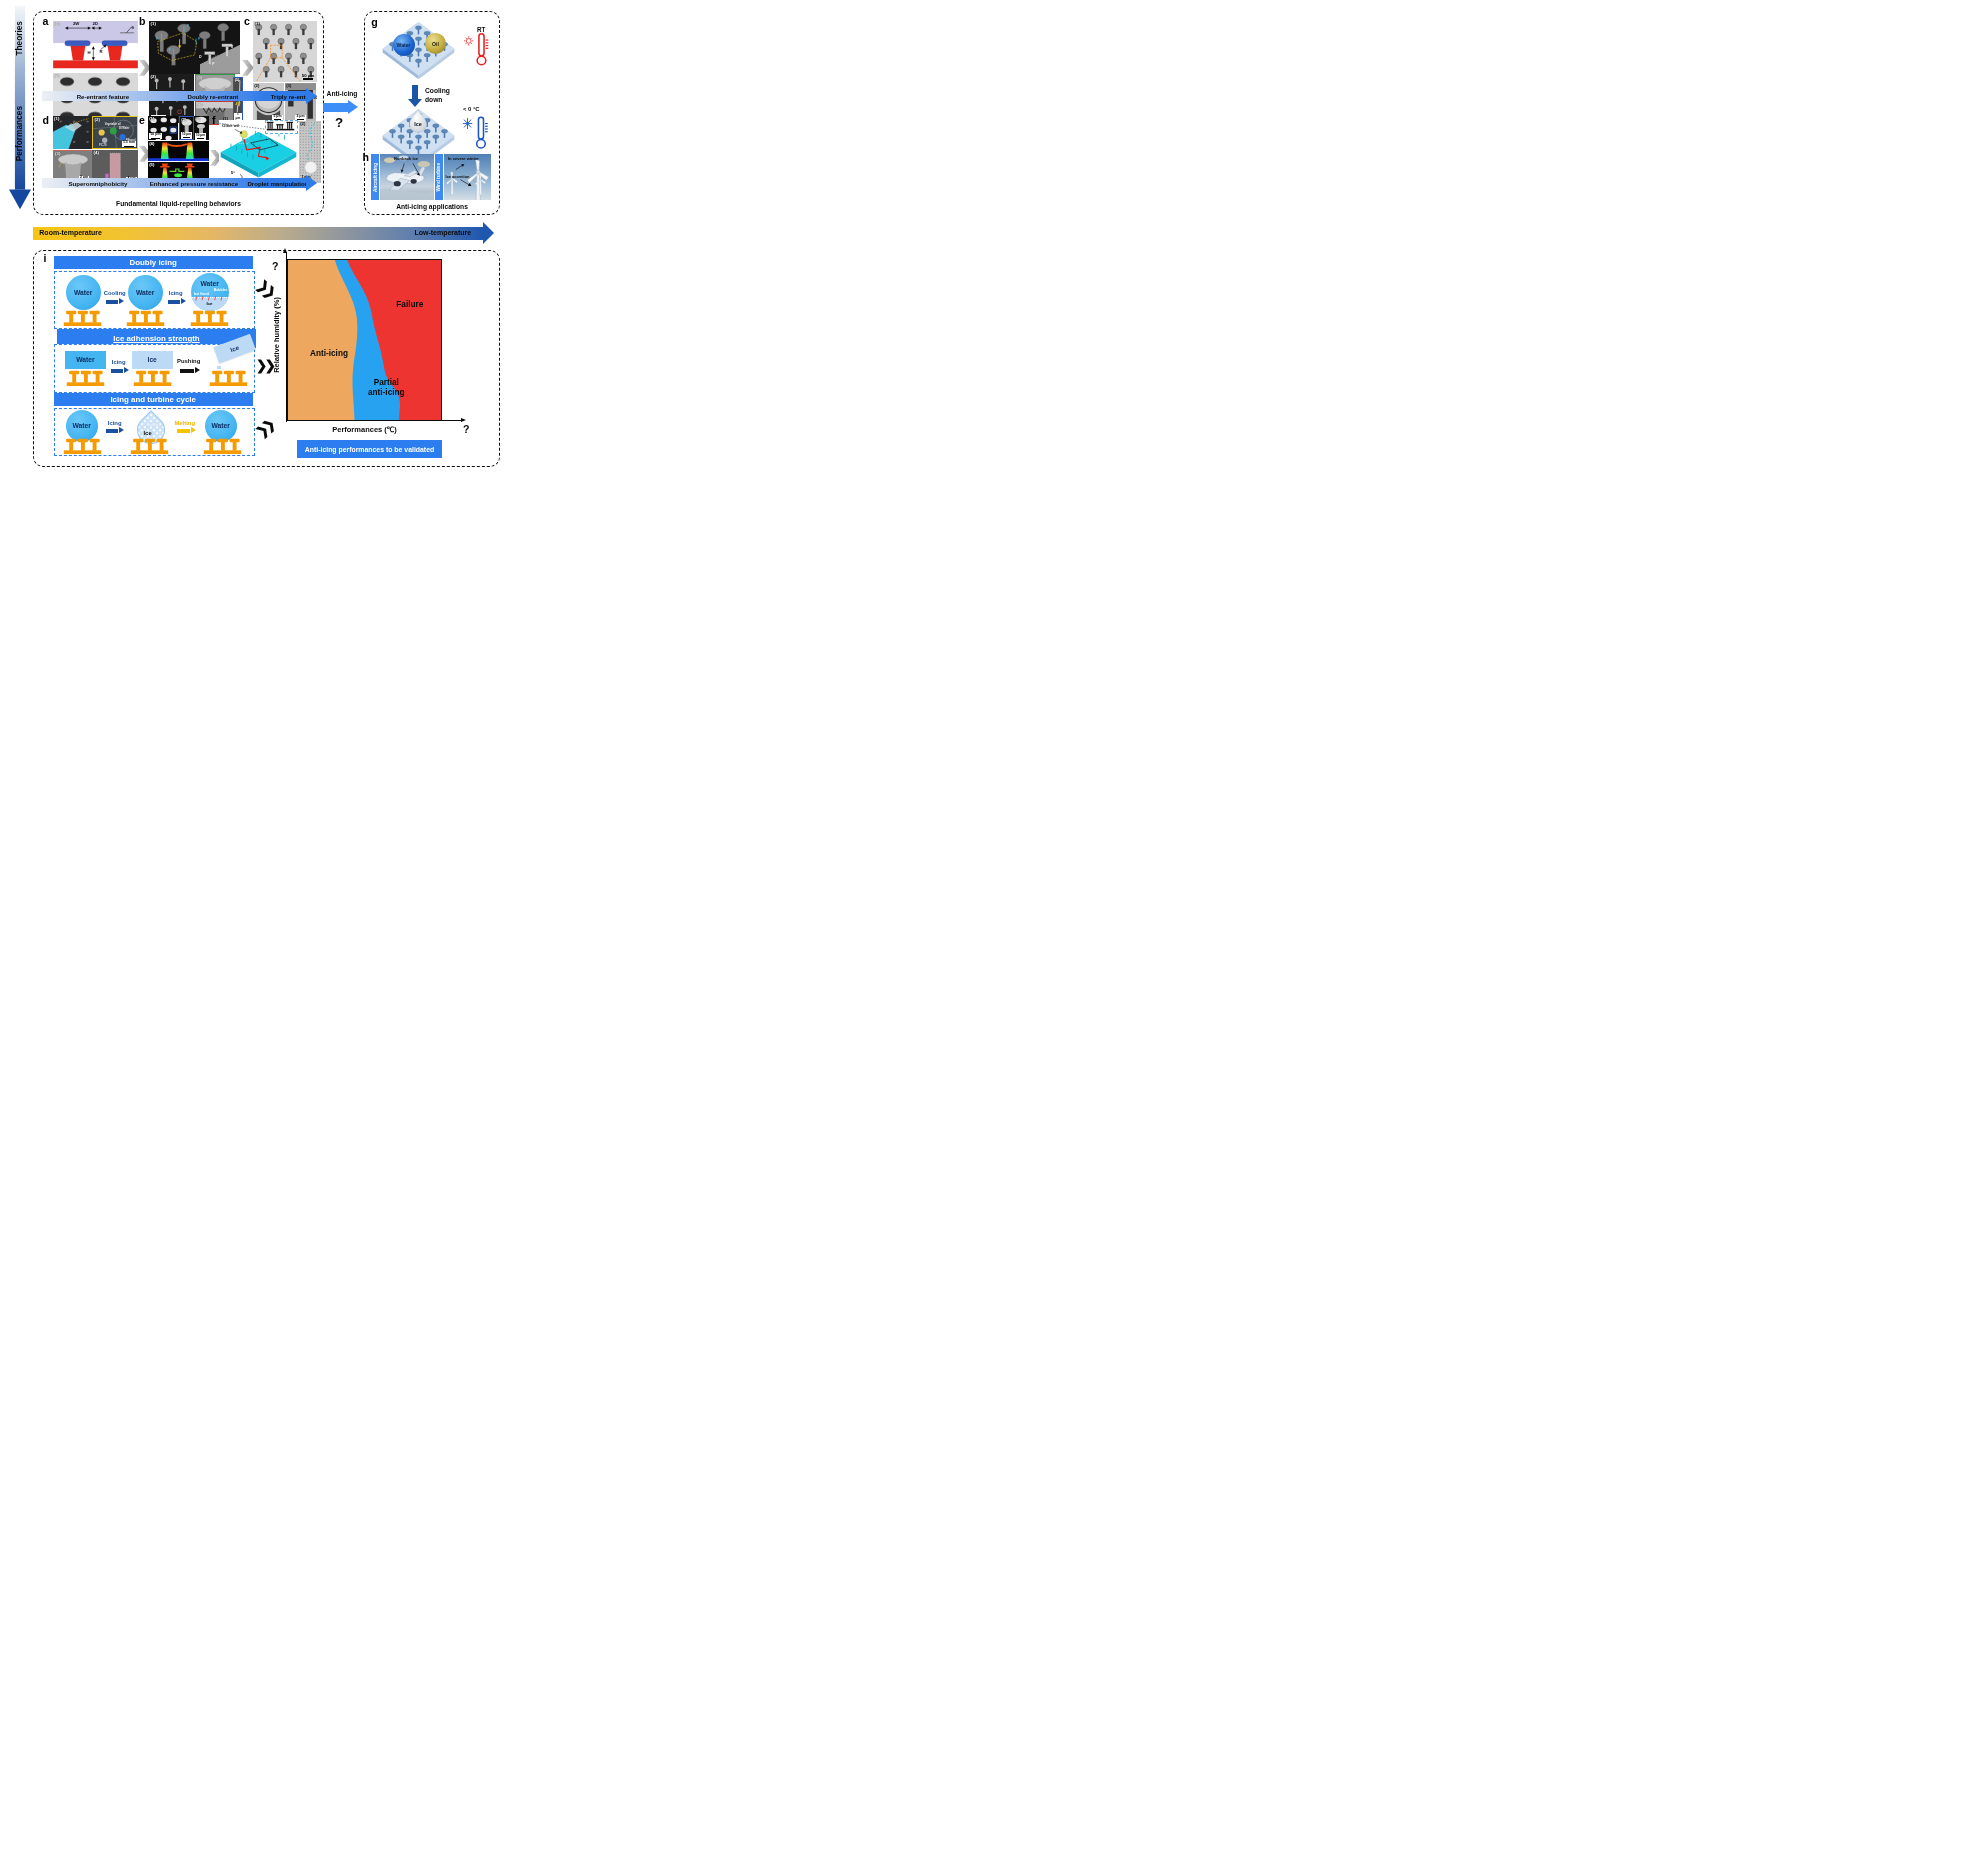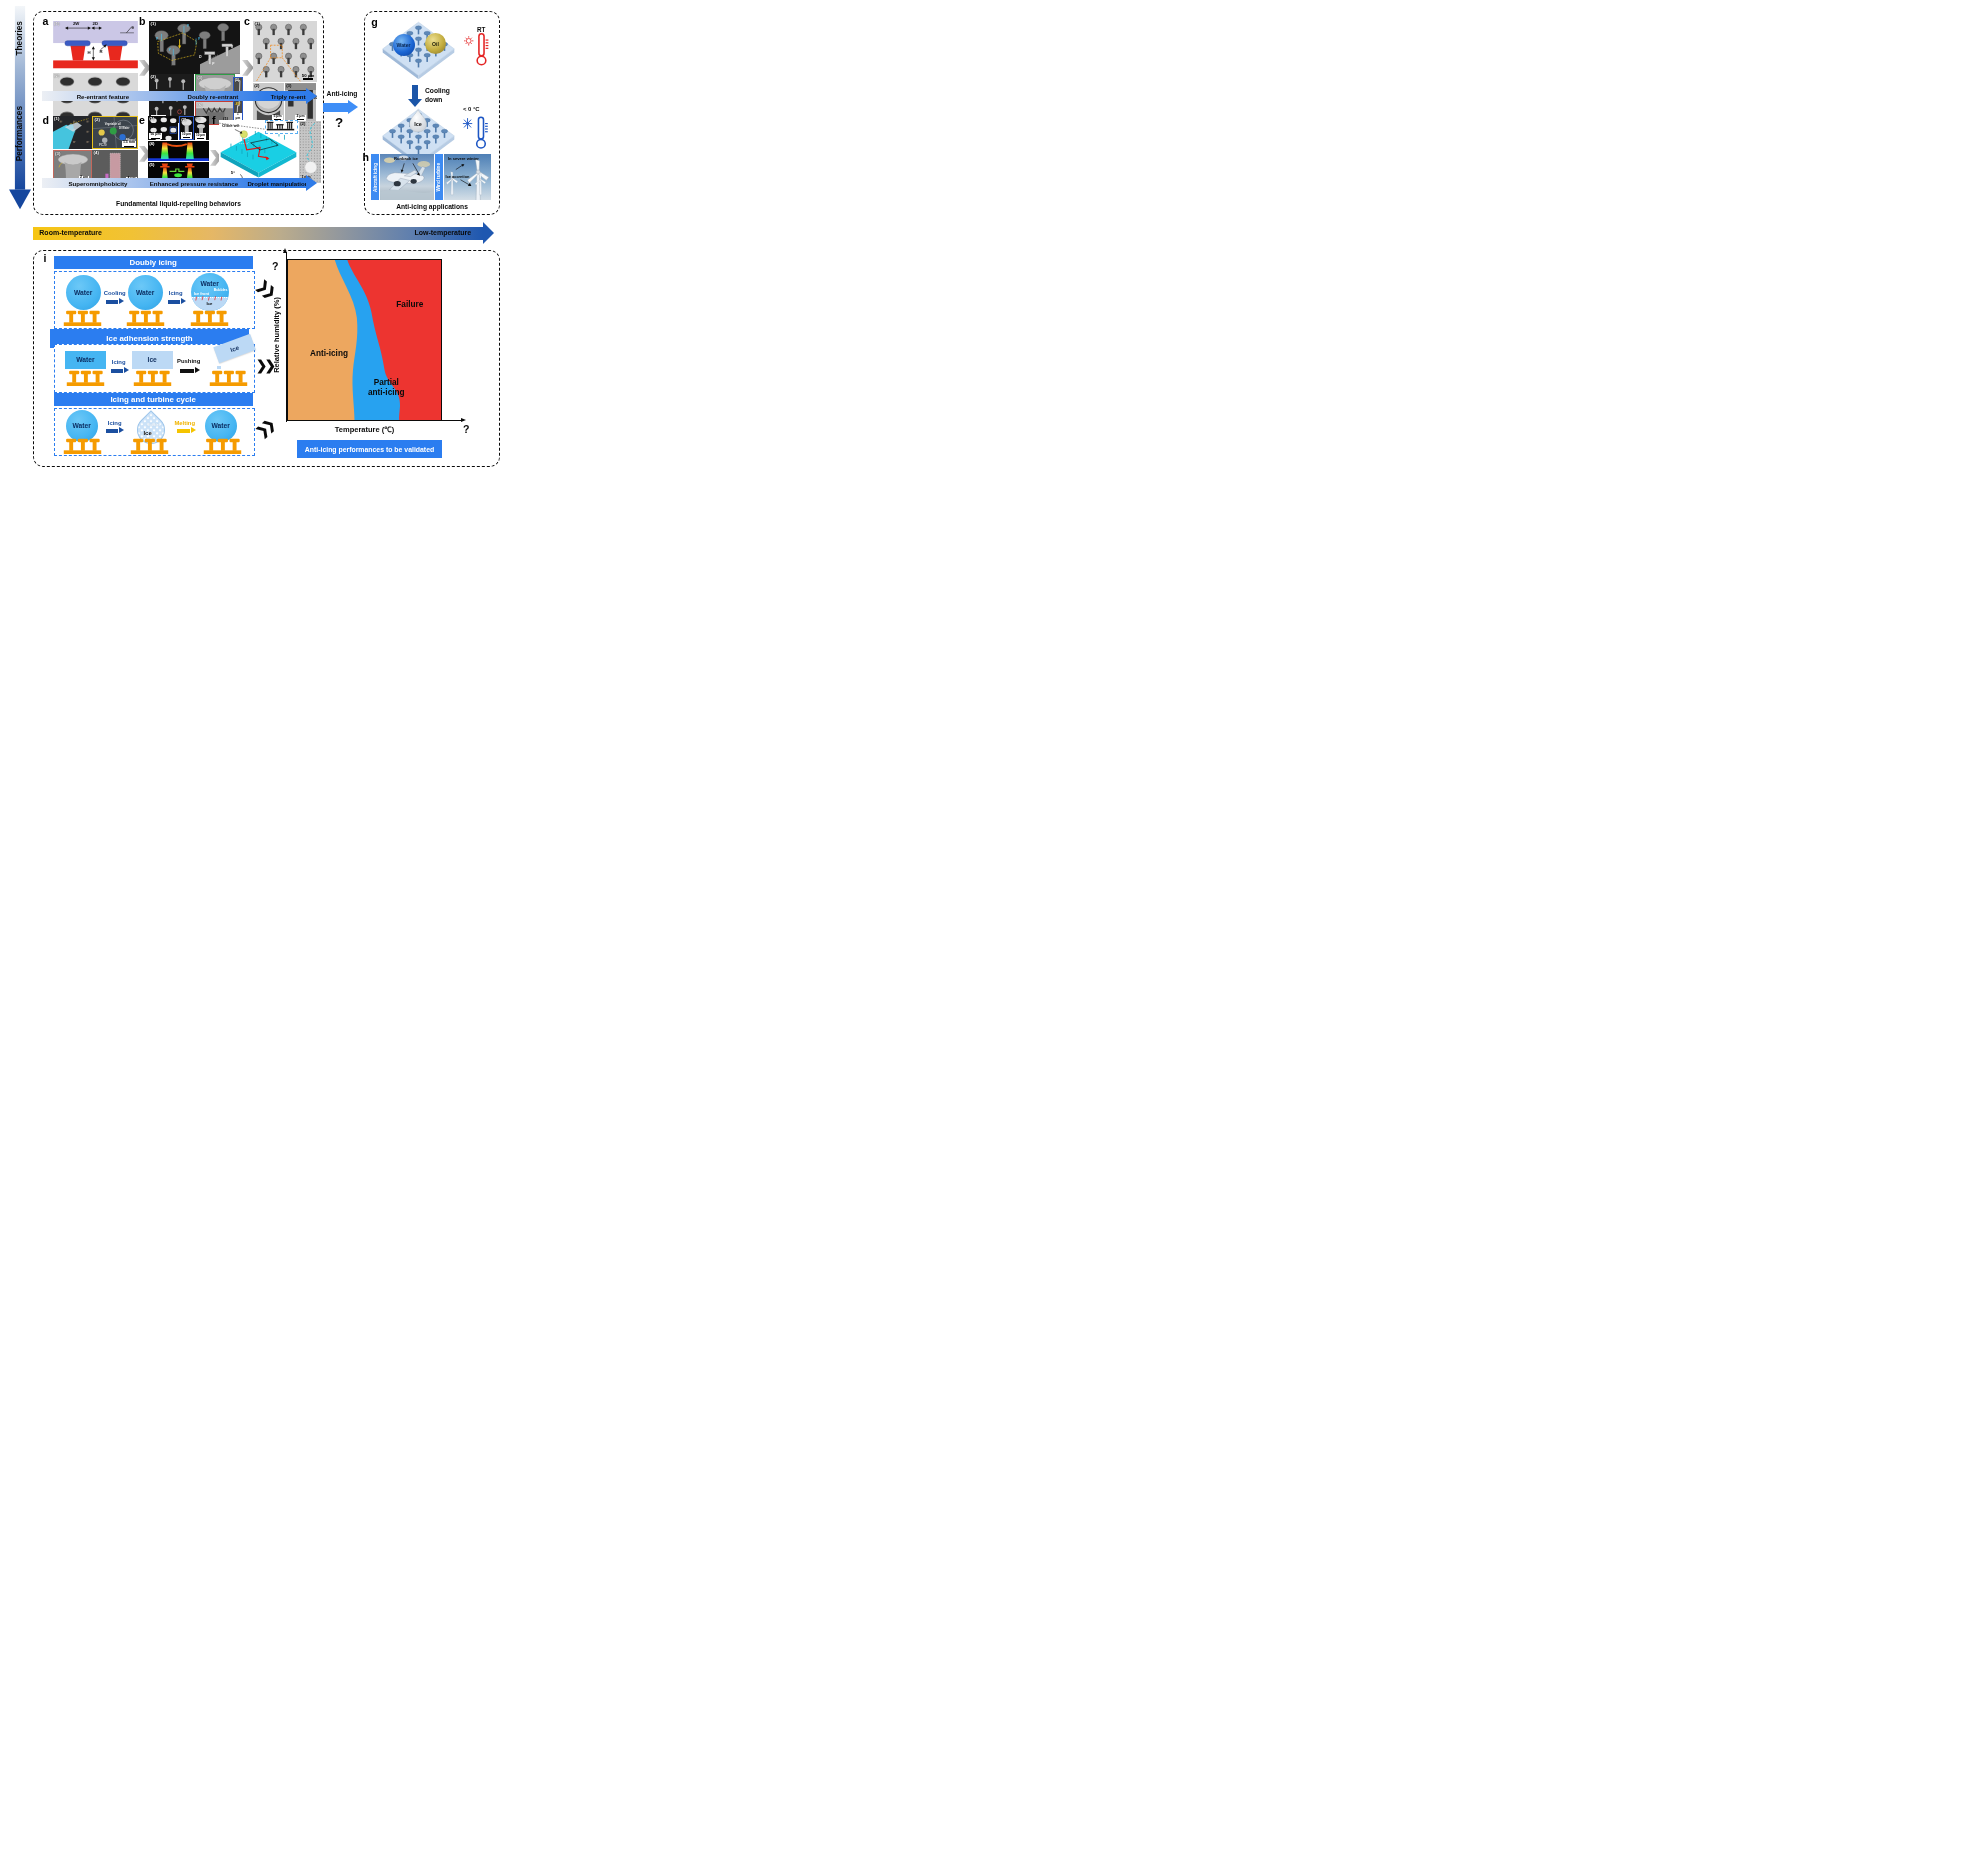--- a/index.html
+++ b/index.html
@@ -684,21 +684,21 @@
         <span class="tinytxt" style="left:3.1px;top:17.3px;font-size:3.9px;color:#fff;">Ice front</span>
         <span class="tinytxt" style="left:23px;top:15px;font-size:3.5px;color:#fff;">Bubbles</span>
         <span class="tinytxt" style="left:15.7px;top:28px;font-size:4.3px;color:#0a0a0a;">Ice</span>
       </div>
       <svg class="abs" style="left:135px;top:37px;" width="39" height="17.3" viewBox="0 0 100 44">
           <use href="#opil"></use>
         </svg>
     </div>
     <div class="chev2" style="left:223px;top:31px;transform:rotate(40deg);">❯❯</div>
 
-    <div class="hdr" style="left:16px;top:78px;width:199px;height:19px;">
+    <div class="hdr" style="left:23px;top:78px;width:199px;height:19px;text-decoration:underline;">
         <span>Ice adhension strength</span>
       </div>
     <div class="drow" style="left:19.7px;top:93px;width:199px;height:47px;">
       <div class="iceblock" style="left:10.2px;top:6.3px;width:41px;height:17.3px;background:#45B5F2;font-size:6.7px;">
           <span>Water</span>
         </div>
       <svg class="abs" style="left:11px;top:23.6px;" width="39" height="17.3" viewBox="0 0 100 44">
           <use href="#opil"></use>
         </svg>
       <span class="arrlbl" style="left:64px;top:14px;">Icing</span>
@@ -763,21 +763,21 @@
       <rect x="0" y="0" width="395" height="413" fill="#ED3430"></rect>
       <path d="M0,0 L153,0 C165,40 205,80 215,135 C225,195 240,225 248,280 C254,320 290,330 288,375 C287,390 285,402 286,413 L0,413 Z" fill="#27A2F0"></path>
       <path d="M0,0 L121,0 C135,50 172,95 178,150 C183,205 172,240 168,285 C164,330 172,375 172,413 L0,413 Z" fill="#EDA75F"></path>
       <rect x="1" y="1" width="393" height="411" fill="none" stroke="#0a0a0a" stroke-width="3"></rect>
       <text x="107" y="248" text-anchor="middle" font-size="21" font-weight="bold" fill="#0a0a0a">Anti-icing</text>
       <text x="313" y="122" text-anchor="middle" font-size="21" font-weight="bold" fill="#0a0a0a">Failure</text>
       <text x="253" y="322" text-anchor="middle" font-size="21" font-weight="bold" fill="#0a0a0a">Partial</text>
       <text x="253" y="347" text-anchor="middle" font-size="21" font-weight="bold" fill="#0a0a0a">anti-icing</text>
     </svg>
 
-    <div class="abs b" style="left:253px;top:173px;width:155px;text-align:center;font-size:7.5px;color:#0a0a0a;">Temperature (℃)</div>
+    <div class="abs b" style="left:253px;top:173px;width:155px;text-align:center;font-size:7.5px;color:#0a0a0a;">Performances (℃)</div>
     <div class="abs b" style="left:429px;top:172px;font-size:10.6px;color:#0a0a0a;">?</div>
 
     <div class="hdr" style="left:263px;top:189px;width:145px;height:18px;font-size:6.9px;">
         <span>Anti-icing performances to be validated</span>
       </div>
   </div>
 
 </div>
 
 

